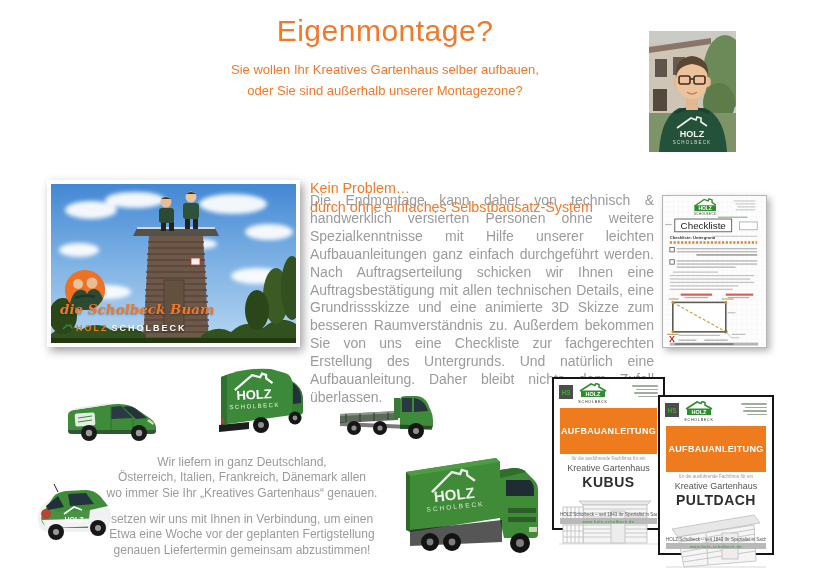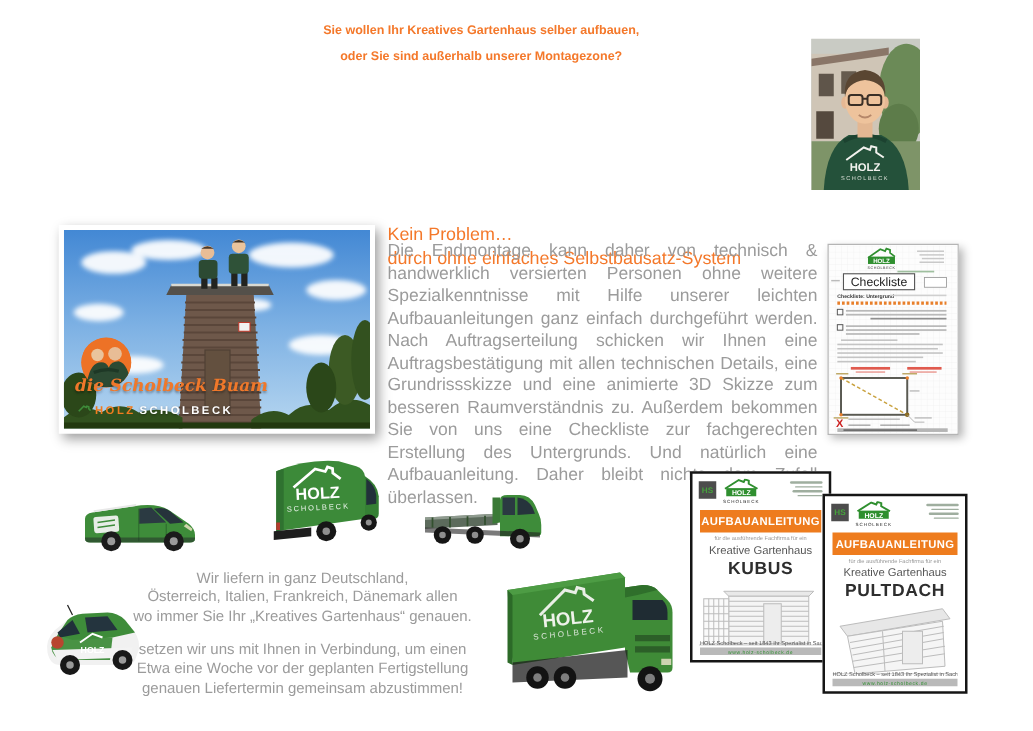--- a/index.html
+++ b/index.html
@@ -2,21 +2,21 @@
 <html><head>
 <meta charset="utf-8">
 <style>
   html,body{margin:0;padding:0;background:#fff;}
   .canvas{position:relative;width:826px;height:585px;background:#ffffff;overflow:hidden;
           font-family:"Liberation Sans",sans-serif;}
 
   
   .header{position:absolute;left:155px;top:14px;width:460px;text-align:center;color:#f4782a;}
   .header h1{margin:0 0 11px 0;font-size:30px;font-weight:400;letter-spacing:0.5px;}
-  .header .sub{font-size:10px;line-height:21px;font-weight:bold;}
+  .header .sub{font-size:13px;line-height:21px;}
 
   
   .person{position:absolute;left:649px;top:31px;width:87px;height:121px;overflow:hidden;background:#c9cbc4;}
   .person svg{display:block;width:100%;height:100%;}
 
   
   .problem{position:absolute;left:310px;top:151px;width:345px;
            color:#f4782a;font-size:14.3px;line-height:18.5px;margin-top:28px;}
   .bodytext{position:absolute;left:310px;top:192px;width:344px;color:#9b9b9b;
             font-size:14px;line-height:17.9px;text-align:justify;}
@@ -61,36 +61,37 @@
           padding:4px 5px;}
   .manual.kubus{left:552px;top:377px;width:113px;height:153px;z-index:2;}
   .manual.pultdach{left:658px;top:395px;width:116px;height:160px;z-index:3;}
   .m-head{display:flex;align-items:flex-start;gap:3px;height:23px;}
   .hs-box{width:14px;height:14px;background:#4c4c4c;color:#46a33c;font-size:6.5px;font-weight:bold;
           display:flex;align-items:center;justify-content:center;margin-top:2px;flex:0 0 auto;}
   .m-brand{width:34px;height:21px;flex:0 0 auto;}
   .m-addr{margin-left:auto;display:flex;flex-direction:column;gap:2px;align-items:flex-end;padding-top:2px;}
   .m-addr .bar{height:1.5px;background:#9fae9f;border-radius:1px;}
   .m-banner{margin:2px 1px 0;background:#ee7c1e;color:#fff;font-weight:bold;font-size:9px;
-            letter-spacing:0.3px;text-align:center;padding:4px 0;}
+            letter-spacing:0.3px;text-align:center;padding:18px 0;}
   .m-subline{font-size:4.5px;color:#999;text-align:center;margin-top:2px;white-space:nowrap;overflow:hidden;}
   .m-productline{font-size:9px;color:#555;text-align:center;margin-top:2px;}
   .m-name{font-size:14px;font-weight:bold;color:#2e2e2e;text-align:center;letter-spacing:0.5px;margin-top:1px;}
   .m-sketch{display:block;margin:3px auto 0;}
   .m-footer{position:absolute;left:6px;right:6px;bottom:4px;text-align:center;}
   .m-footer .ftext{font-size:4.5px;color:#555;white-space:nowrap;overflow:hidden;}
   .m-footer .fbar{margin-top:1px;background:#b9b9b9;height:6px;display:flex;align-items:center;justify-content:center;}
   .m-footer .furl{font-size:4px;color:#2f8f2f;letter-spacing:0.5px;}
 </style>
 </head>
 <body>
 
 <div class="canvas">
 
   <div class="header">
+    <h1>Eigenmontage?</h1>
     <div class="sub">
       <div>Sie wollen Ihr Kreatives Gartenhaus selber aufbauen,</div>
       <div>oder Sie sind außerhalb unserer Montagezone?</div>
     </div>
   </div>
 
   <div class="person">
     <svg viewBox="0 0 87 121">
       <rect width="87" height="121" fill="#c9cbc4"></rect>
       <rect x="0" y="12" width="60" height="70" fill="#cfc5b6"></rect>

